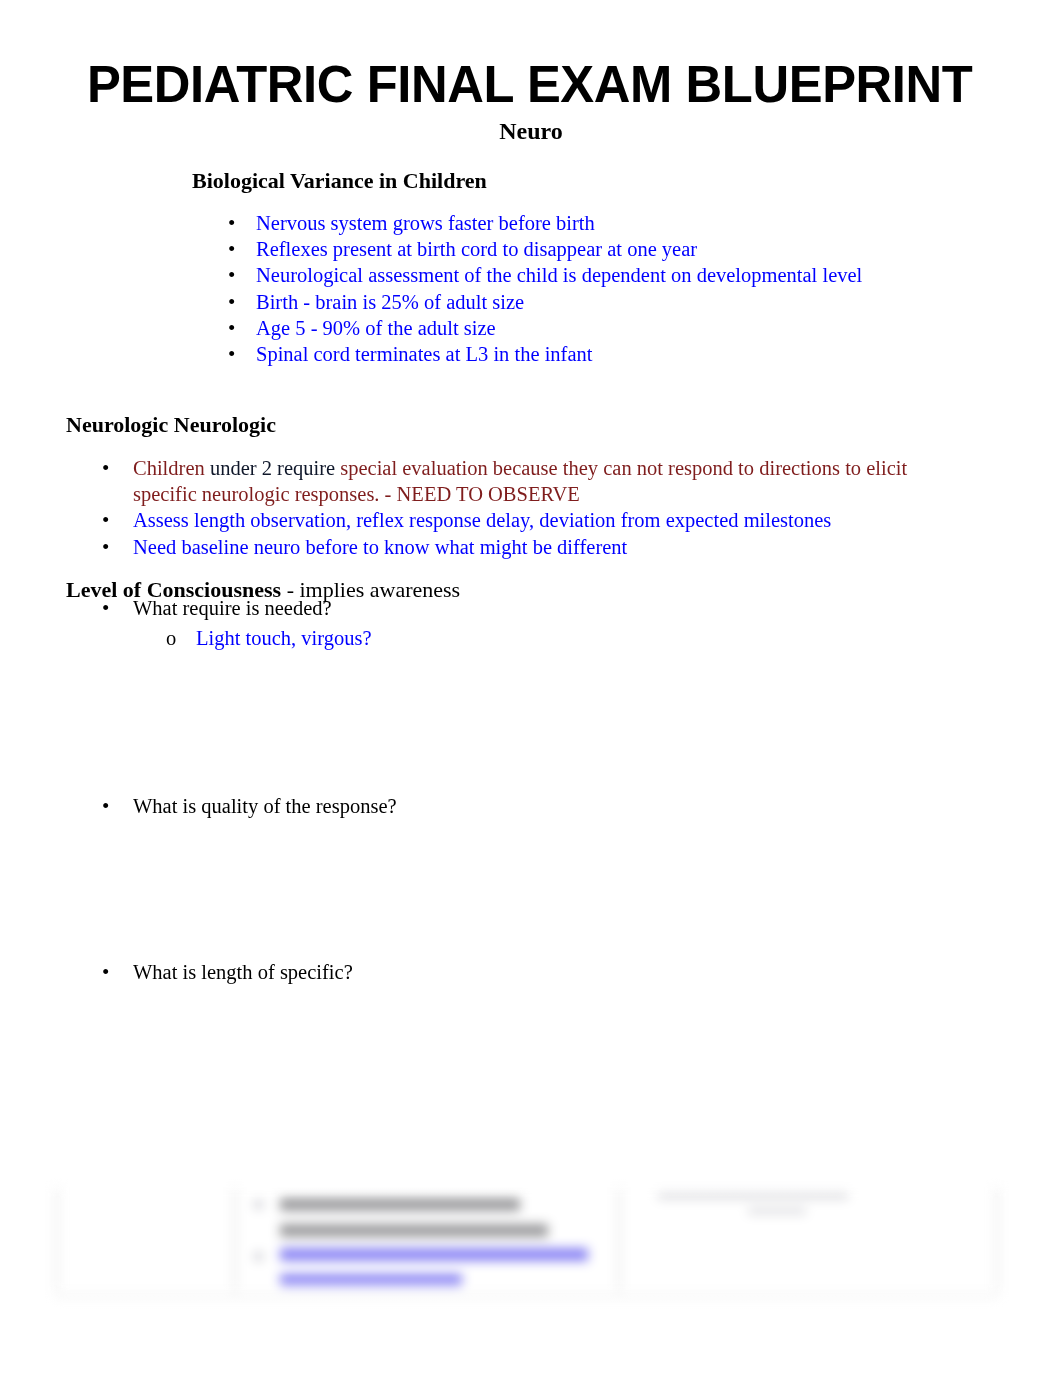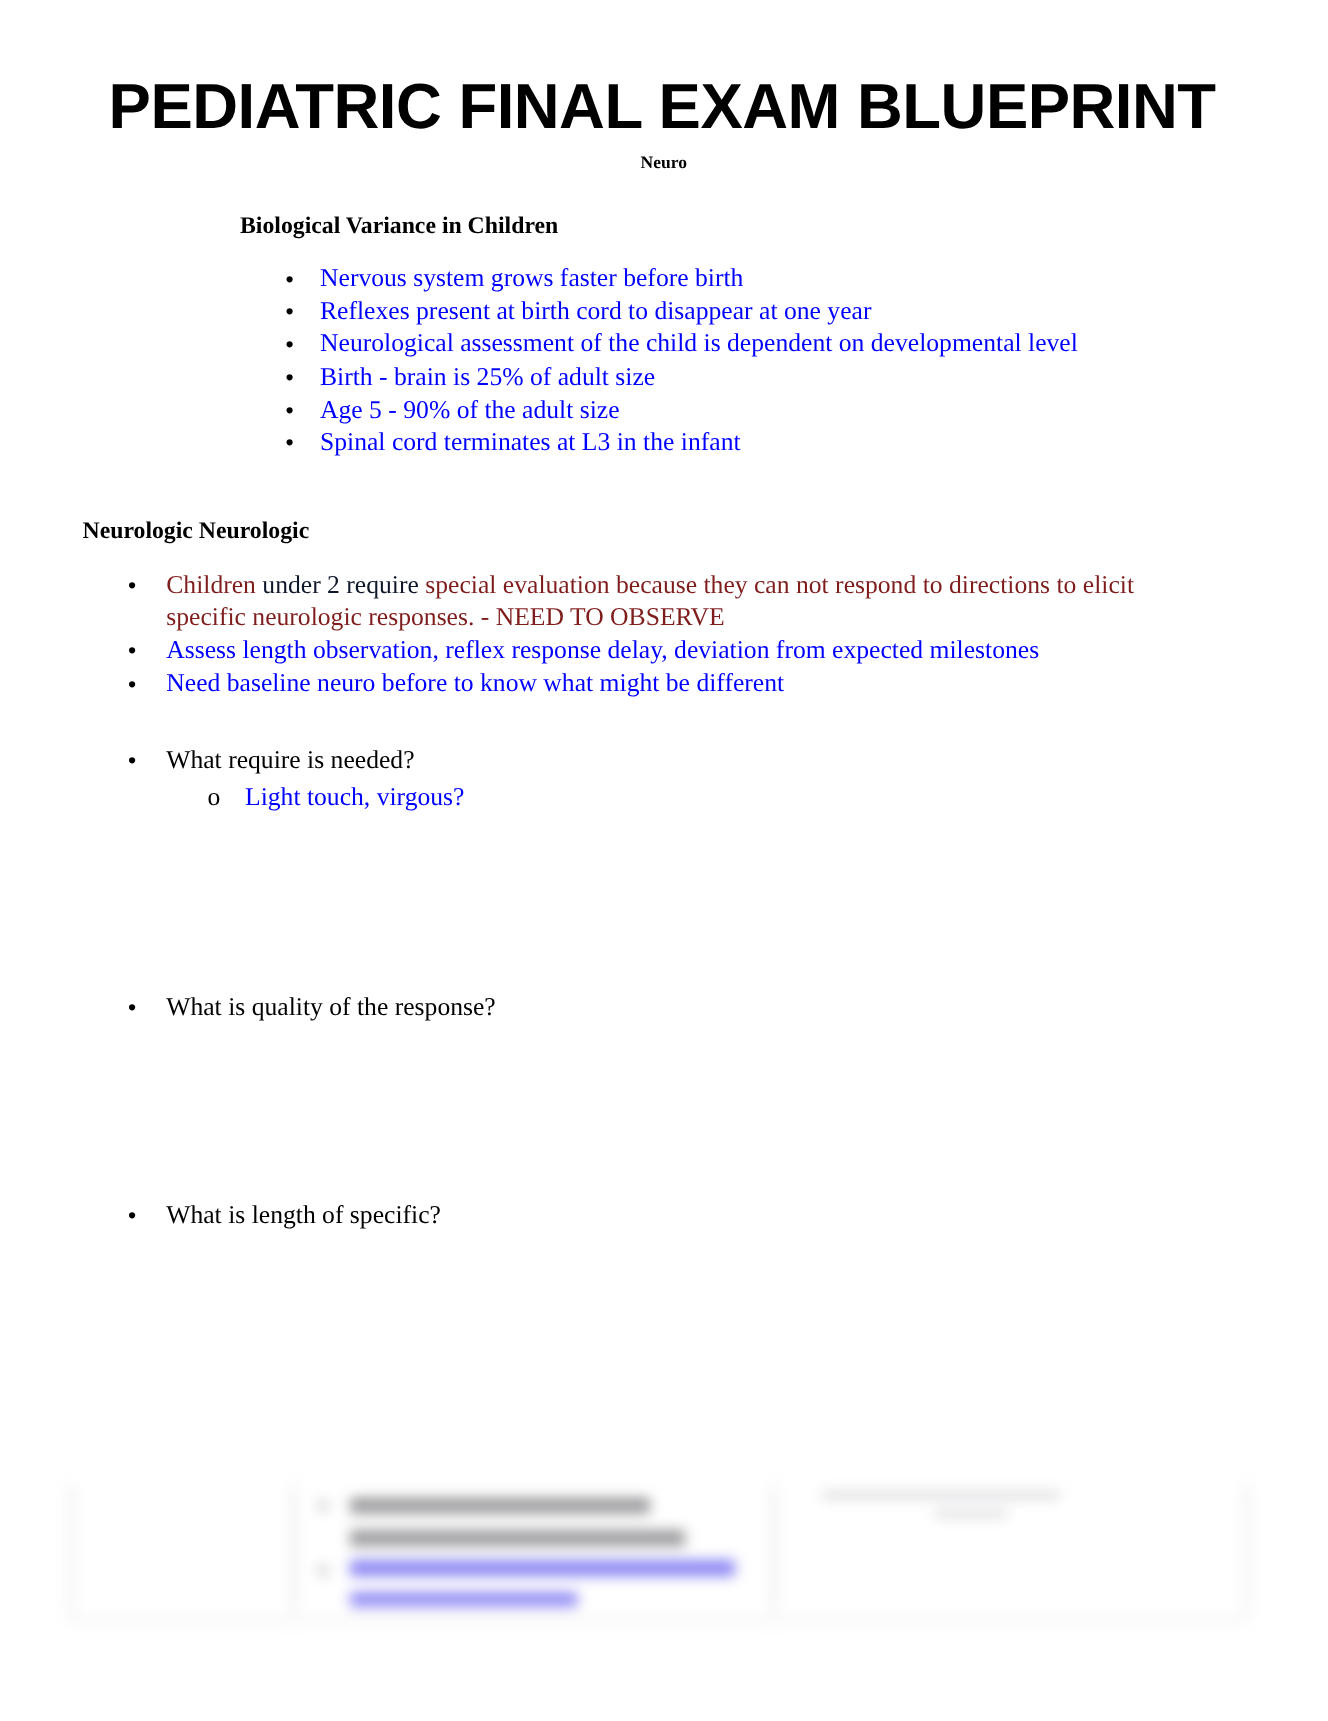--- a/index.html
+++ b/index.html
@@ -44,31 +44,31 @@
     transform-origin: left center;
   }
   .doc-subtitle {
     position: absolute;
     left: 0;
     top: 118px;
     width: 1062px;
     text-align: center;
     font-family: "Liberation Serif", "DejaVu Serif", serif;
     font-weight: bold;
-    font-size: 14px;
+    font-size: 24px;
     line-height: 26px;
     color: #000000;
   }
 
   
   .section-heading {
     position: absolute;
     font-family: "Liberation Serif", "DejaVu Serif", serif;
     font-weight: bold;
-    font-size: 19px;
+    font-size: 22px;
     line-height: 25px;
     color: #000000;
     white-space: nowrap;
   }
   .section-heading .normal {
     font-weight: normal;
   }
 
   
   .bullet-list {
@@ -256,20 +256,21 @@
     <li class="bullet-item">
       <span class="marker disc">•</span>
       <span class="txt">Assess length observation, reflex response delay, deviation from expected milestones</span>
     </li>
     <li class="bullet-item">
       <span class="marker disc">•</span>
       <span class="txt">Need baseline neuro before to know what might be different</span>
     </li>
   </ul>
 
+  <div class="section-heading" style="left:66px; top:577px;"><span>Level of Consciousness</span><span class="normal"> - implies awareness</span></div>
 
   <ul class="bullet-list list-loc">
     <li class="bullet-item">
       <span class="marker disc">•</span>
       <span class="txt">What require is needed?</span>
     </li>
   </ul>
 
   <ul class="bullet-list sub-list">
     <li class="bullet-item">

